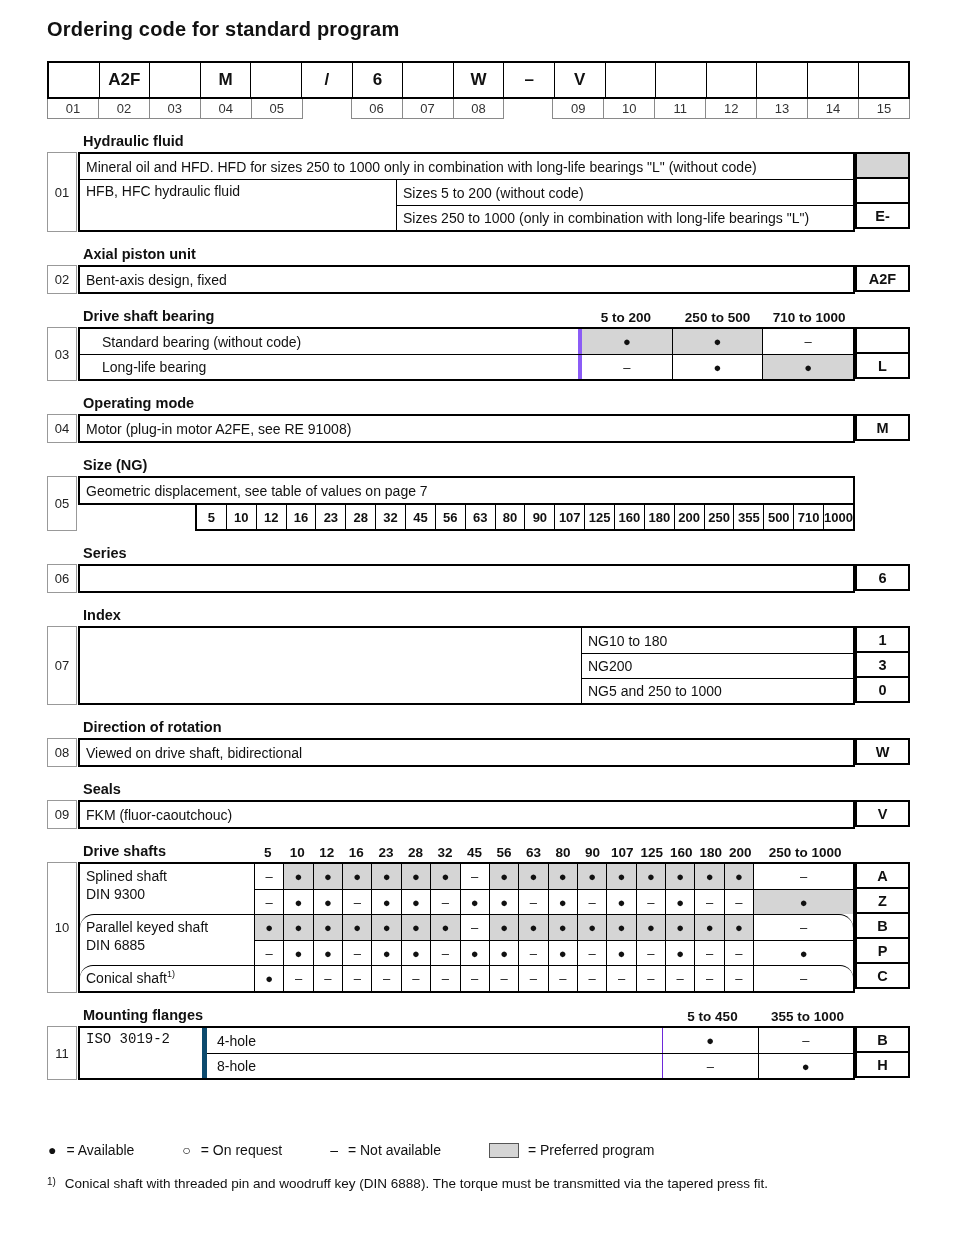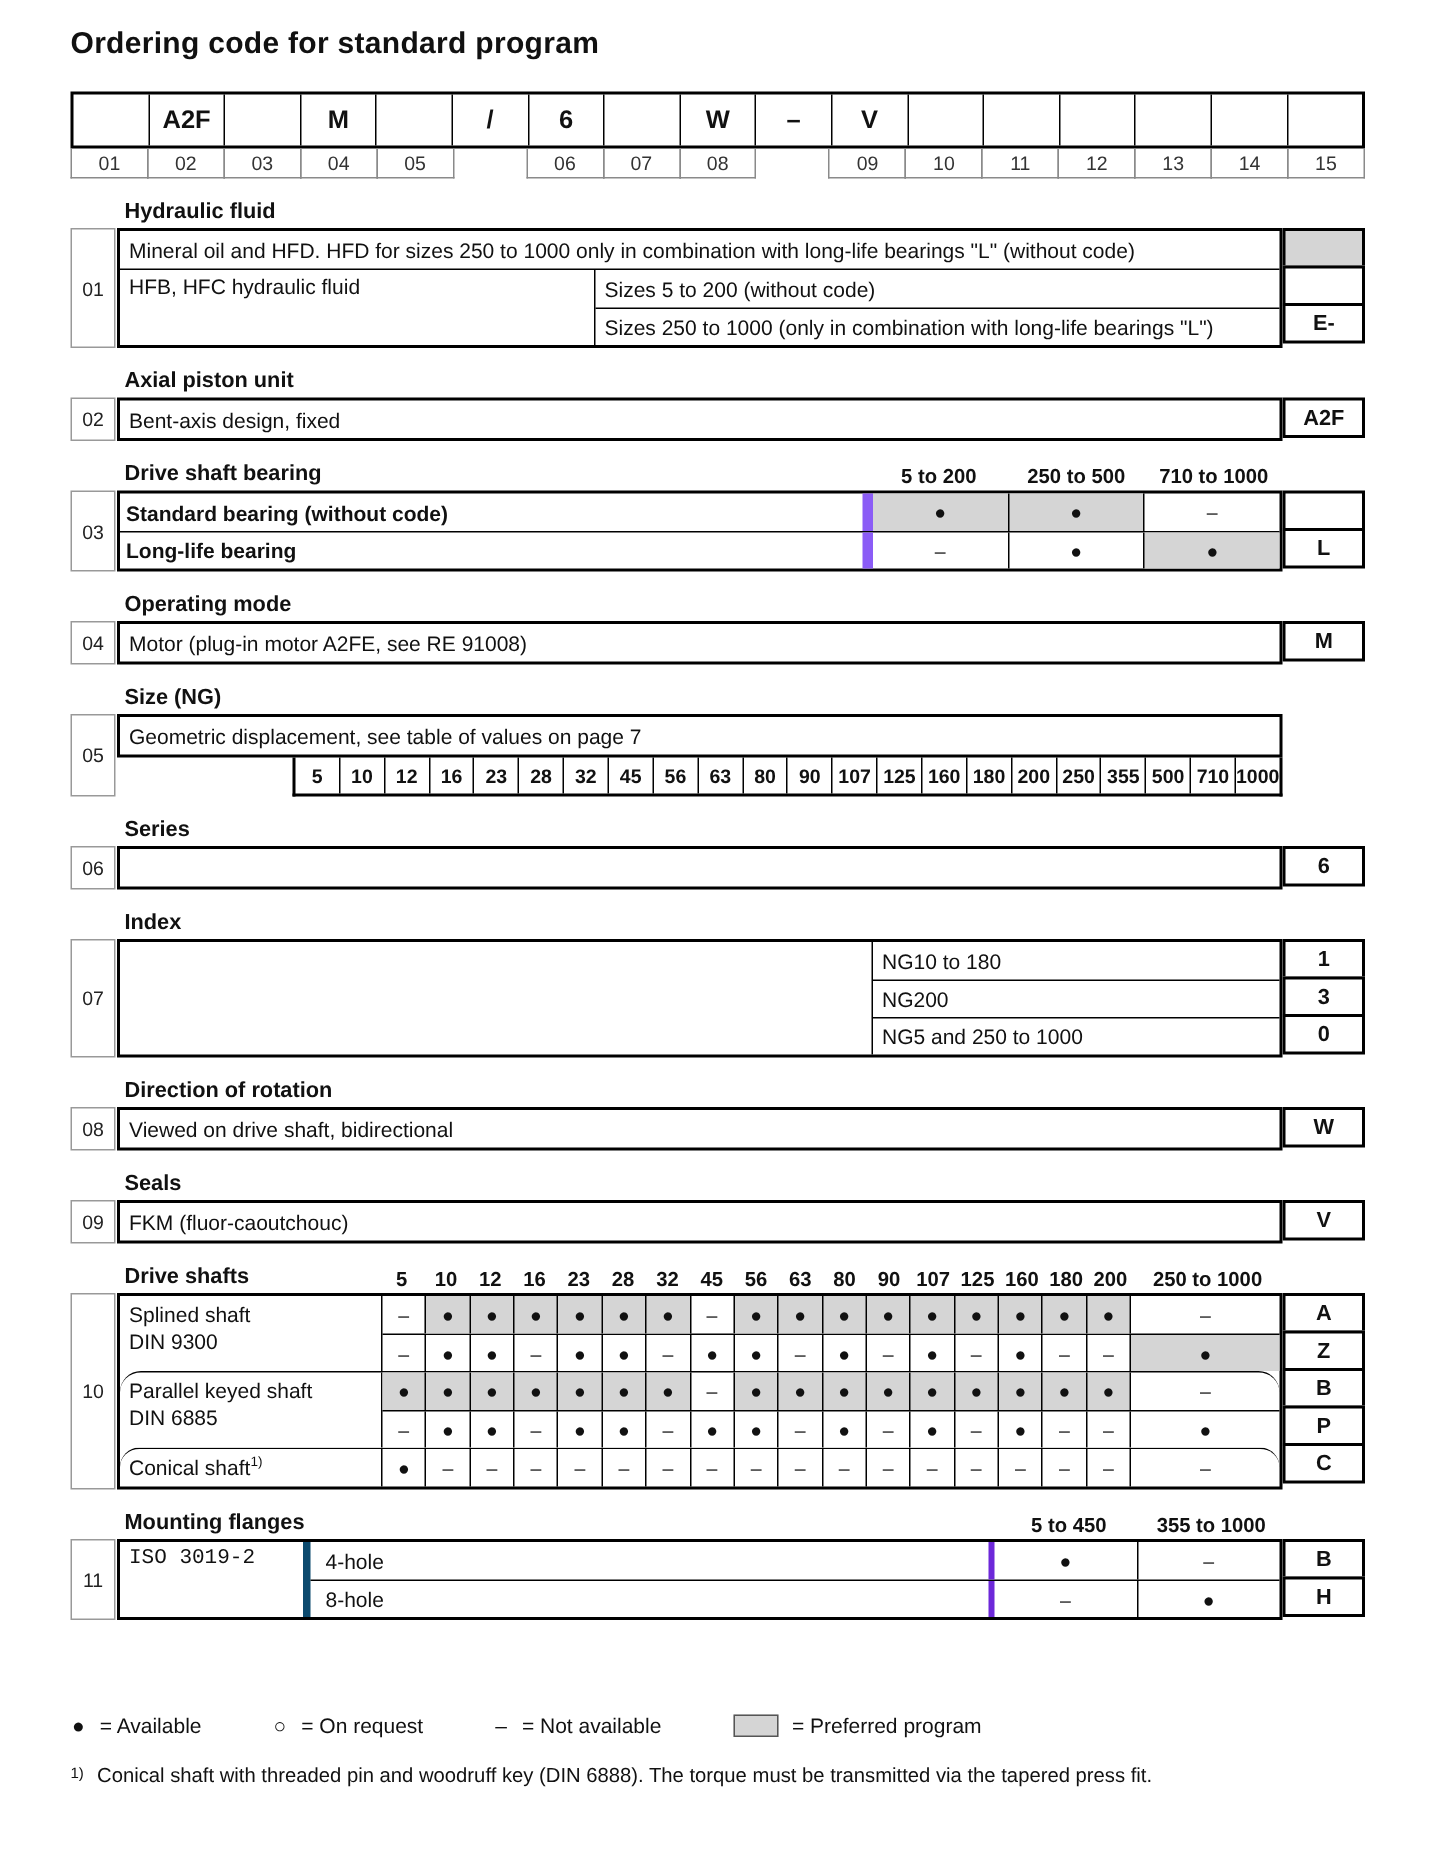--- a/index.html
+++ b/index.html
@@ -51,21 +51,21 @@
   .avail .gcell + .gcell { border-left: 1px solid #000; }
 
   
   .hf-split { display: flex; }
   .hf-label { flex: 0 0 317px; border-right: 1px solid #000; padding: 3px 4px 0 6px; font-size: 14px; }
   .hf-right { flex: 1; }
   .hf-right .trow + .trow { border-top: 1px solid #000; }
 
   
   .b-row { display: flex; height: 25px; }
-  .b-label { flex: 0 0 502px; border-right: 7px solid #8b5cf6; display: flex; align-items: center; padding-left: 4px; font-size: 14px; font-weight: bold; }
+  .b-label { flex: 0 0 502px; border-right: 4px solid #8b5cf6; display: flex; align-items: center; padding-left: 22px; font-size: 14px; }
   .b-grid { flex: 1; }
 
   
   .size-wrap { flex: none; margin-left: 1px; width: 777px; }
   .size-wrap .sec-table { margin-left: 0; width: 777px; }
   .sizes-row { margin-left: 117px; width: 660px; height: 26px; border: 2px solid #000; border-top: none; }
   .sizes-row .gcell { font-weight: 700; font-size: 13px; }
   .sizes-row .gcell + .gcell { border-left: 1px solid #000; }
 
   
@@ -82,21 +82,21 @@
   .ds-rows { flex: 1; }
   .ds-rows .grid-row { height: 25px; }
   .ds-rows .grid-row + .grid-row { border-top: 1px solid #000; }
   sup { font-size: 9px; }
 
   
   .mf-group { display: flex; }
   .mf-label { flex: 0 0 127px; border-right: 5px solid #0c4a6e; padding: 3px 0 0 6px; font-size: 14px; font-family: Liberation Mono, monospace; }
   .mf-rows { flex: 1; }
   .mf-row { display: flex; height: 25px; }
-  .mf-hole { flex: 1; border-right: 4px solid #6d28d9; display: flex; align-items: center; padding-left: 10px; font-size: 14px; }
+  .mf-hole { flex: 1; border-right: 1px solid #6d28d9; display: flex; align-items: center; padding-left: 10px; font-size: 14px; }
   .mf-grid { flex: 0 0 190px; }
 
   
   .legend { margin-top: 62px; margin-left: 1px; display: flex; align-items: center; font-size: 14px; }
   .legend-item { display: flex; align-items: center; white-space: nowrap; }
   .legend-item + .legend-item { margin-left: 48px; }
   .legend .sym { margin-right: 10px; font-size: 14px; }
   .legend .swatch { display: inline-block; width: 30px; height: 15px; border: 1px solid #555;
                     background: var(--preferred_program, #d5d5d5); margin-right: 9px; }
   .footnote { margin-top: 18px; font-size: 13.5px; }

